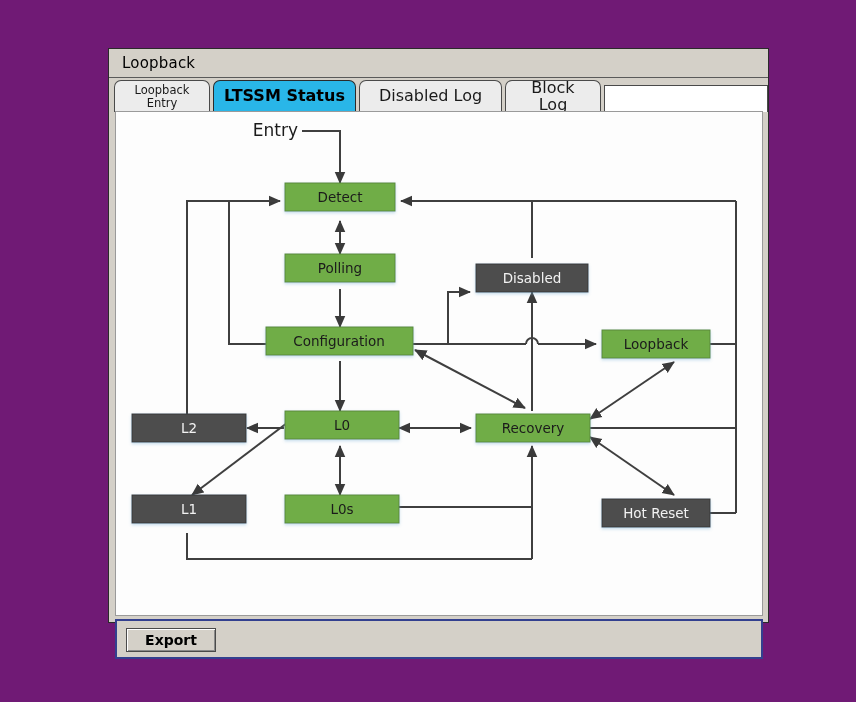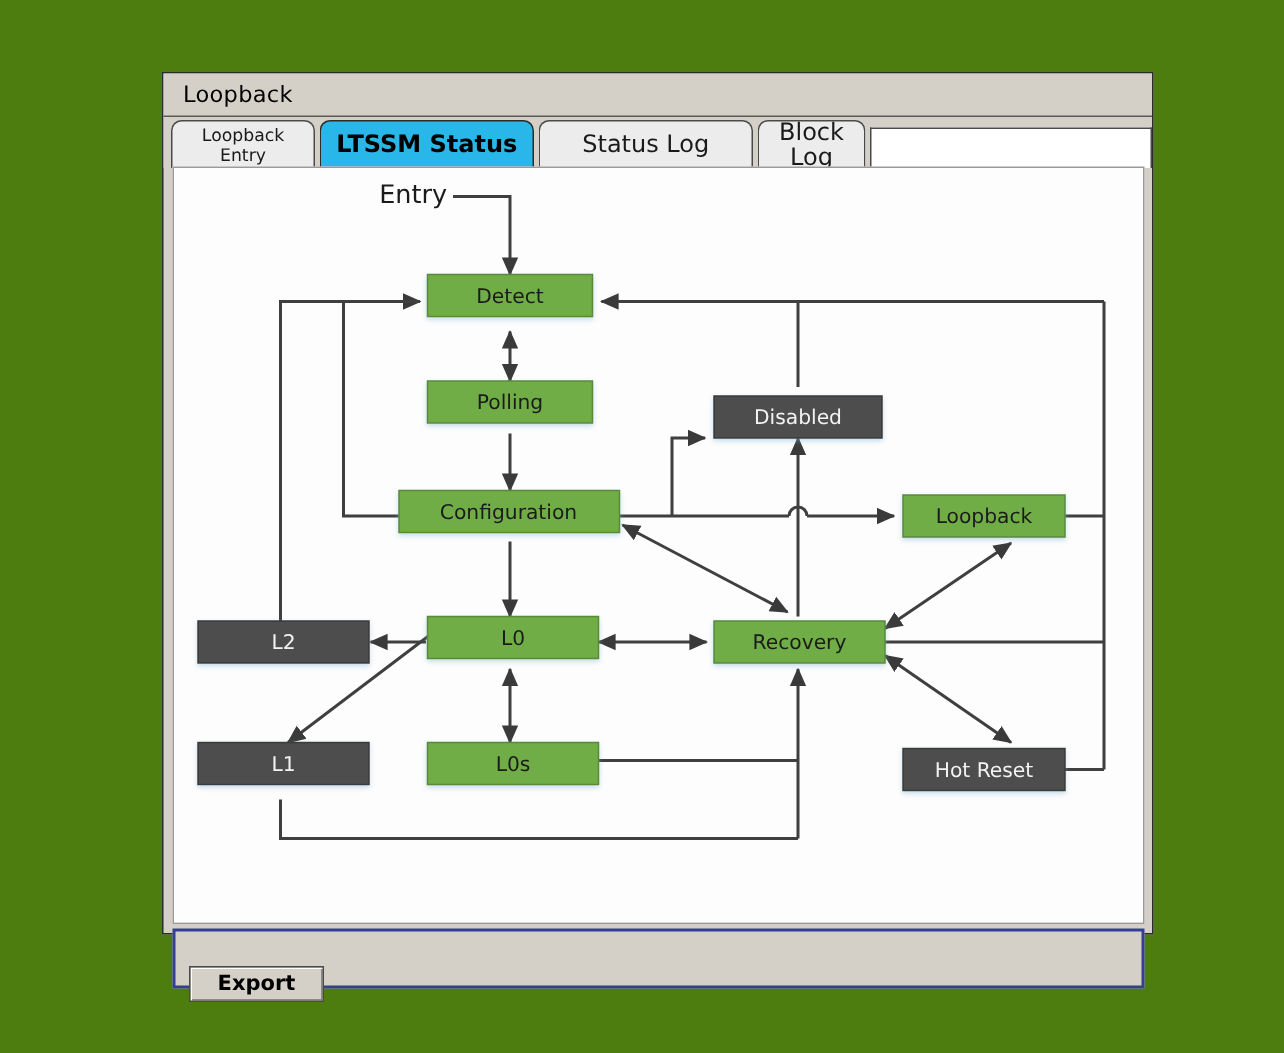--- a/index.html
+++ b/index.html
@@ -1,18 +1,18 @@
 <!DOCTYPE html>
 <html><head>
 <meta charset="utf-8">
 <style>
   html,body{margin:0;padding:0;background:#000;}
   body{width:856px;height:702px;overflow:hidden;font-family:"Liberation Sans",sans-serif;}
 
-  #root{position:relative;width:856px;height:702px;background:#4d7c0f;}
+  #root{position:relative;width:856px;height:702px;background:#701a75;}
 
   
   .window{
     position:absolute;left:108px;top:48px;width:661px;height:575px;
     background:#d4d0c8;border:1px solid #2b2b2b;box-sizing:border-box;
   }
 
   .titlebar{
     position:absolute;left:0;top:0;width:100%;height:29px;
     background:#d4d0c8;border-bottom:1px solid #5a5a5a;box-sizing:border-box;
@@ -67,21 +67,21 @@
     position:absolute;left:6px;top:570px;width:648px;height:40px;
     background:#d4d0c8;border:2px solid #33408f;box-sizing:border-box;
   }
   .export-btn{
     position:absolute;left:9px;top:7px;width:90px;height:24px;
     background:#d4d0c8;border:1px solid #4a4a4a;
     box-shadow:inset 1px 1px 0 #ffffff, inset -1px -1px 0 #8a8a8a;
     display:flex;align-items:center;justify-content:center;
     font-size:14px;font-weight:bold;color:#000;
     font-family:"DejaVu Sans",sans-serif;
-    cursor:default;box-sizing:border-box;margin-top:16px;
+    cursor:default;box-sizing:border-box;
   }
 
   
   .nlabel{font-family:"DejaVu Sans",sans-serif;font-size:13.5px;dominant-baseline:middle;text-anchor:middle;}
   .nlabel.on-green{fill:#1b1b1b;}
   .nlabel.on-grey{fill:#f2f2f2;}
   .entry-label{font-family:"DejaVu Sans",sans-serif;font-size:17px;fill:#1b1b1b;dominant-baseline:middle;text-anchor:end;}
 </style>
 </head>
 <body>
@@ -101,24 +101,24 @@
           <span>Loopback</span><br>
           <span>Entry</span>
         </span>
       </div>
 
       <div class="tab active" style="width:143px;">
         <span>LTSSM Status</span>
       </div>
 
       <div class="tab" style="width:143px;">
-        <span>Status Log</span>
-      </div>
-
-      <div class="tab" style="width:72px;">
+        <span>Disabled Log</span>
+      </div>
+
+      <div class="tab" style="width:96px;">
         <span>Block Log</span>
       </div>
 
       <div class="tab-filler"></div>
     </div>
 
     <div class="content">
       <div class="canvas-scroll">
 
         <svg class="diagram-svg" width="648" height="505" viewBox="0 0 648 505">

